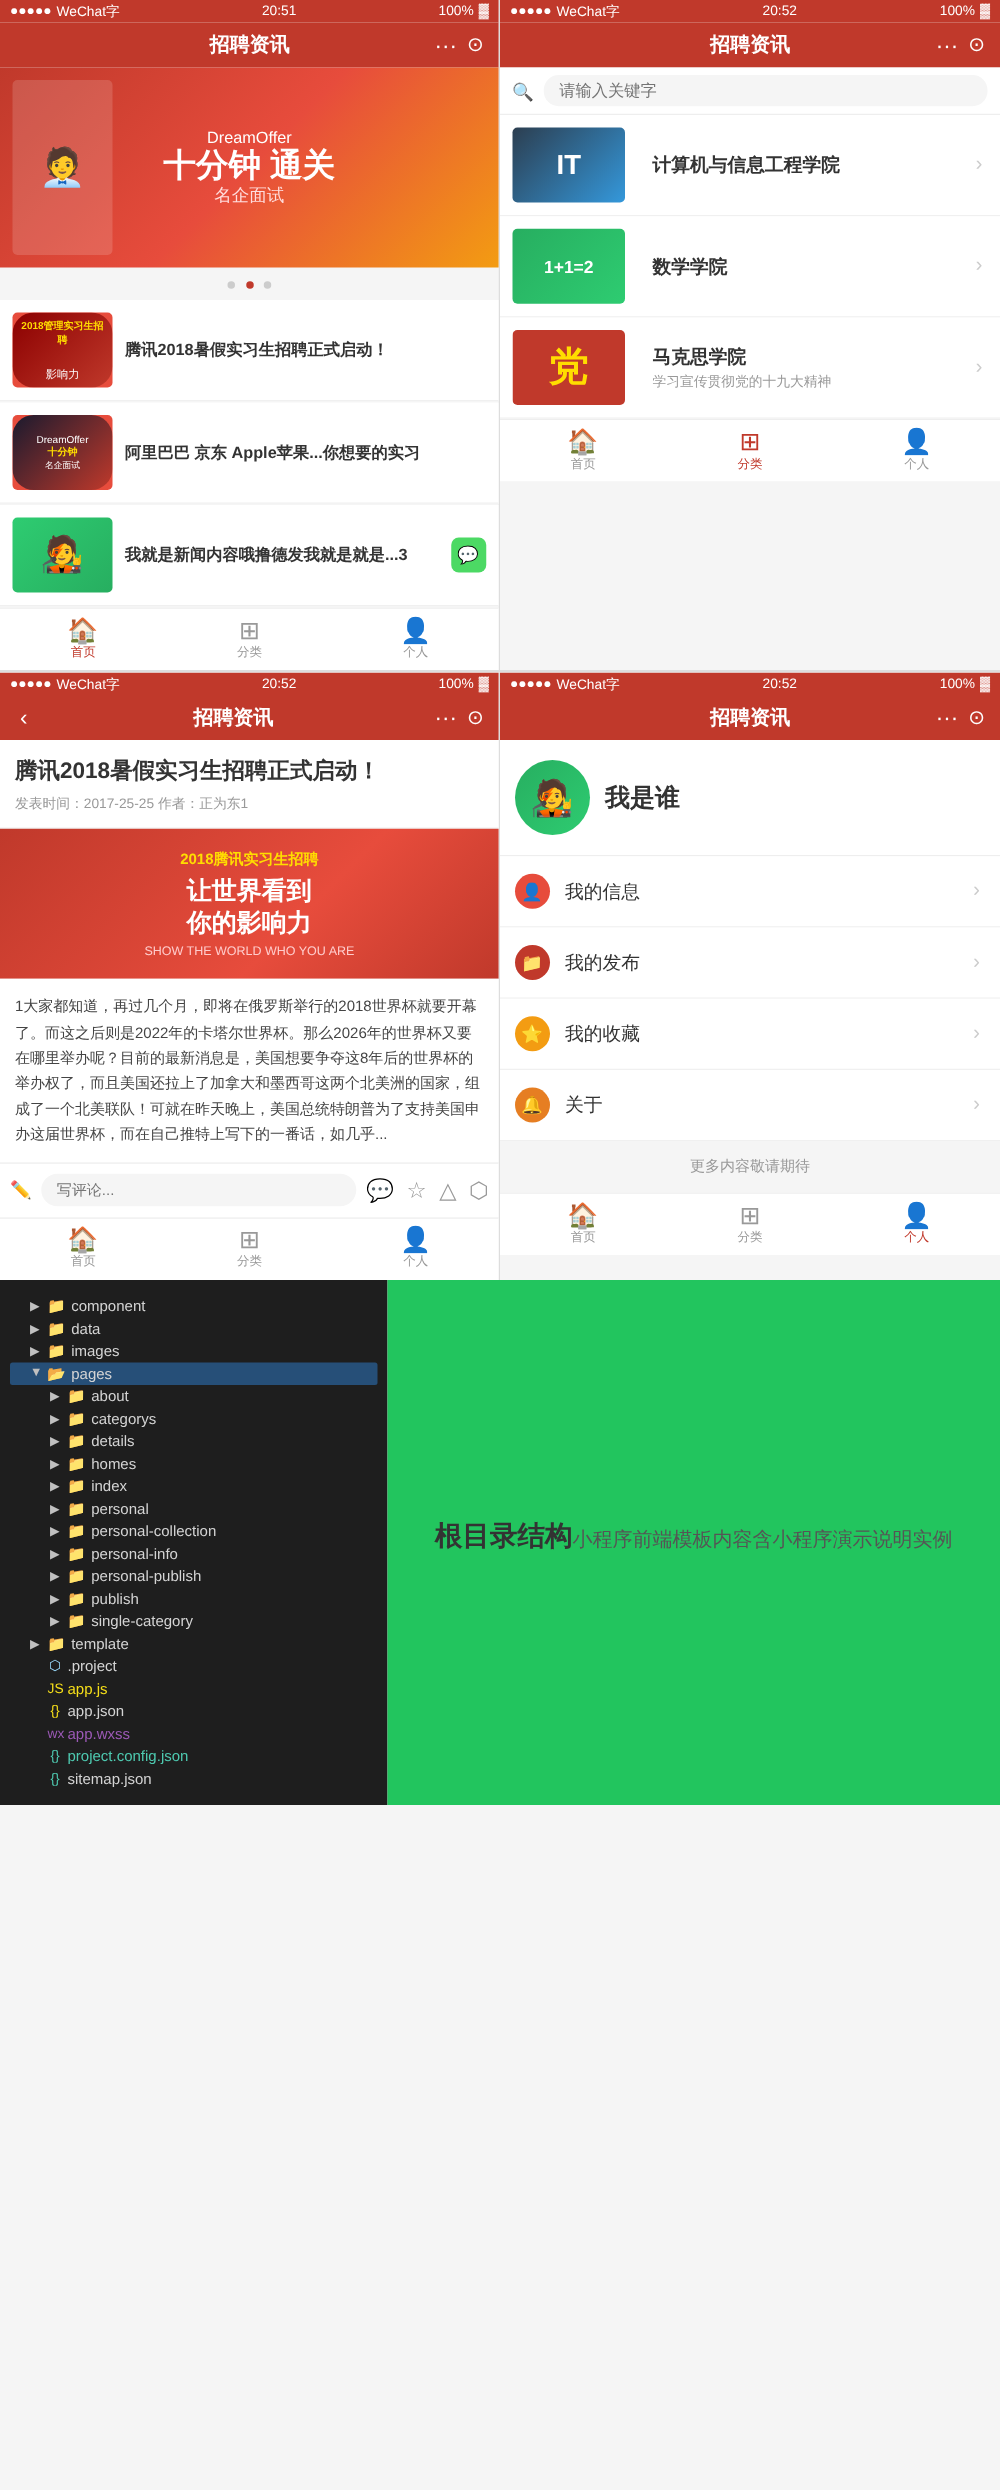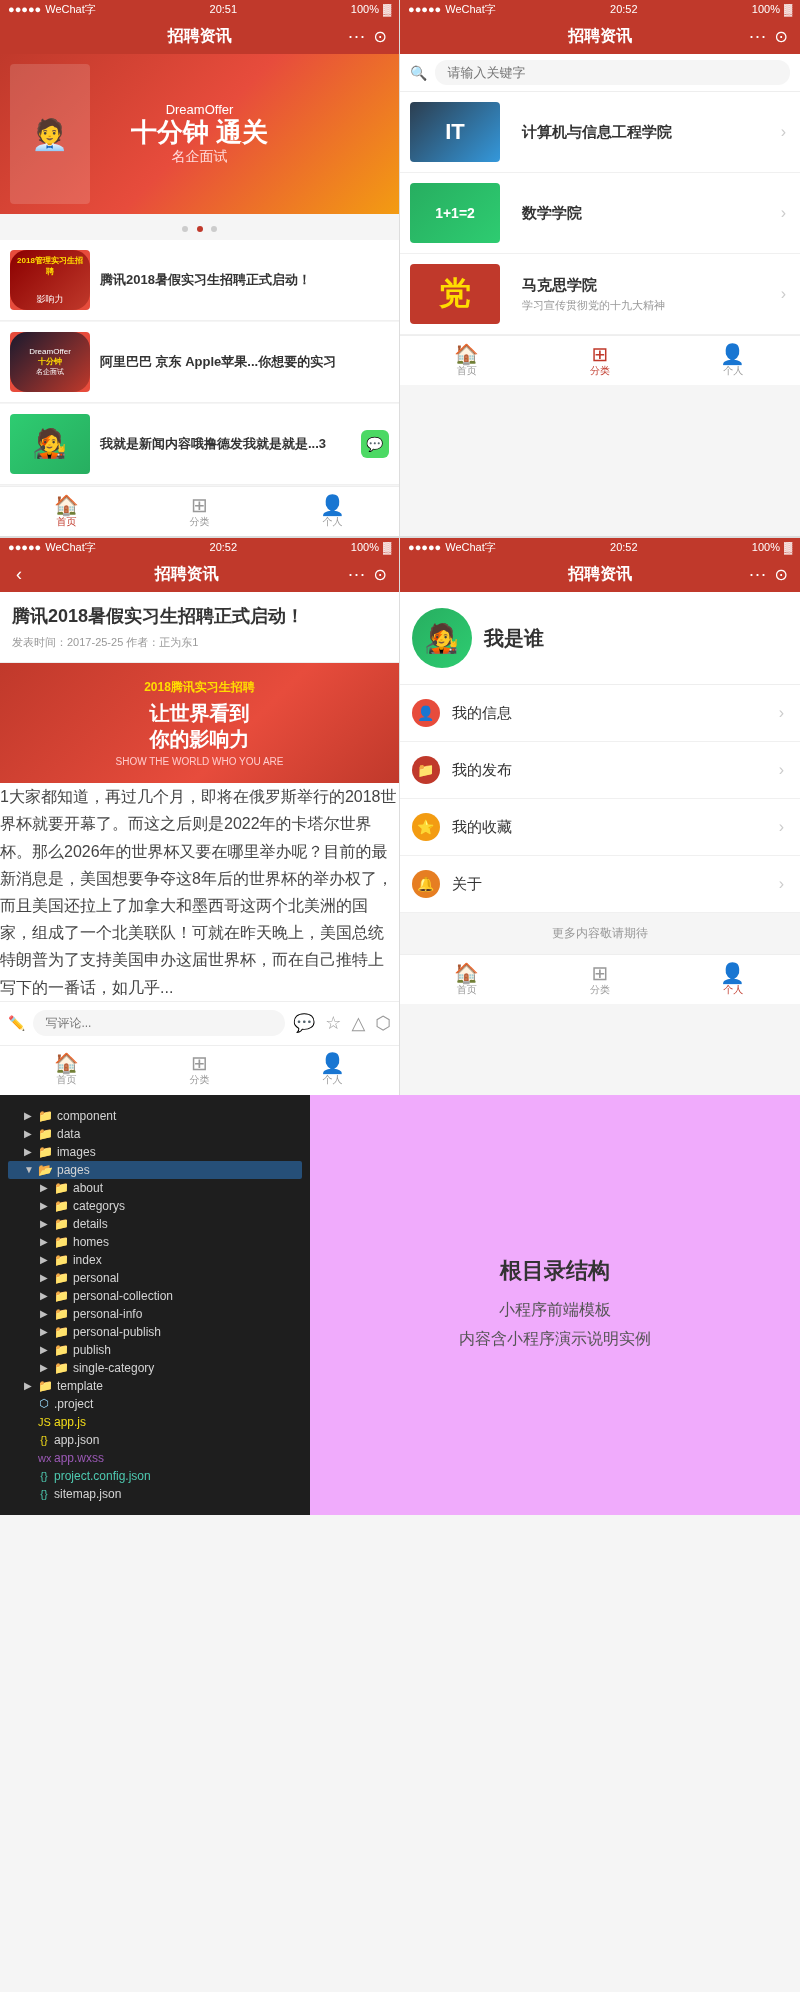--- a/index.html
+++ b/index.html
@@ -122,21 +122,21 @@
 
     
     .article-header { padding: 12px; background: white; border-bottom: 1px solid #eee; }
     .article-title { font-size: 18px; font-weight: bold; color: #333; line-height: 1.4; }
     .article-meta { font-size: 11px; color: #999; margin-top: 6px; }
     .article-banner {
       width: 100%; height: 120px;
       background: linear-gradient(135deg, #c0392b 0%, #e74c3c 60%, #c0392b 100%);
       display: flex; align-items: center; justify-content: center; overflow: hidden;
     }
-    .article-body { background: white; font-size: 16px; color: #444; line-height: 1.7; }
+    .article-body { padding: 12px; background: white; font-size: 12px; color: #444; line-height: 1.7; }
     .article-comment-bar {
       display: flex; align-items: center; background: white; border-top: 1px solid #eee;
       padding: 6px 8px; gap: 8px; height: 44px;
     }
     .comment-input {
       flex: 1; background: #f5f5f5; border: none; border-radius: 14px; padding: 6px 12px;
       font-size: 12px; color: #999; outline: none;
     }
     .comment-actions { display: flex; gap: 10px; color: #999; font-size: 18px; }
     .edit-icon { font-size: 14px; color: #666; }
@@ -178,21 +178,21 @@
     .tree-folder-icon { color: #e8a87c; margin-right: 4px; font-size: 12px; }
     .tree-file-icon { color: #9cdcfe; margin-right: 4px; font-size: 11px; width: 12px; text-align: center; }
     .indent1 { padding-left: 16px; }
     .indent2 { padding-left: 32px; }
     .tree-label { color: #d4d4d4; }
 
     .js-file { color: #f5de19; }
     .wxss-file { color: #9b59b6; }
     .config-file { color: #4ec9b0; }
 
-    .right-desc { background: #f0abfc; flex: 1; display: flex; flex-direction: column; align-items: center; justify-content: center; padding: 20px; }
+    .right-desc { background: #22c55e; flex: 1; display: flex; flex-direction: row; align-items: center; justify-content: center; padding: 20px; }
     .right-desc h2 { font-size: 22px; color: #333; margin-bottom: 10px; text-align: center; }
     .right-desc p { font-size: 16px; color: #555; text-align: center; line-height: 1.8; }
 
     
     .back-btn { color: white; font-size: 18px; cursor: pointer; padding: 0 4px; }
   </style>
 </head>
 <body>
 
 <div class="screen-container">

